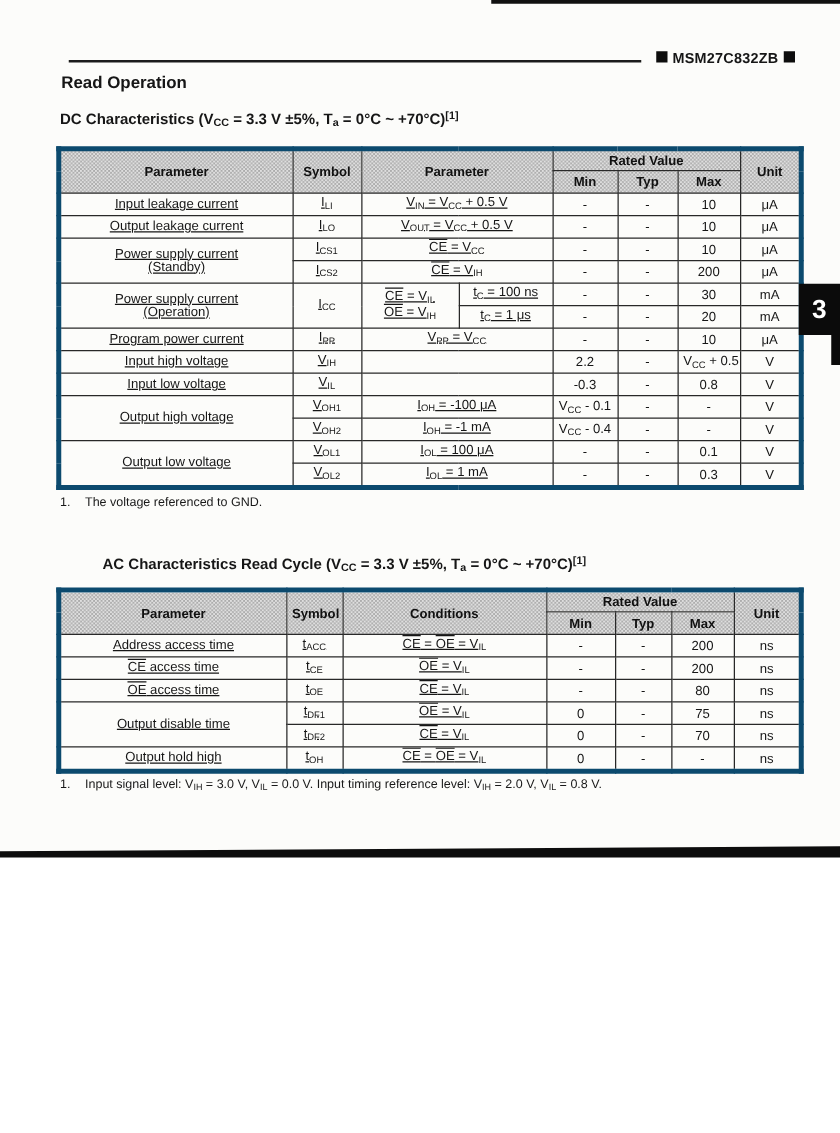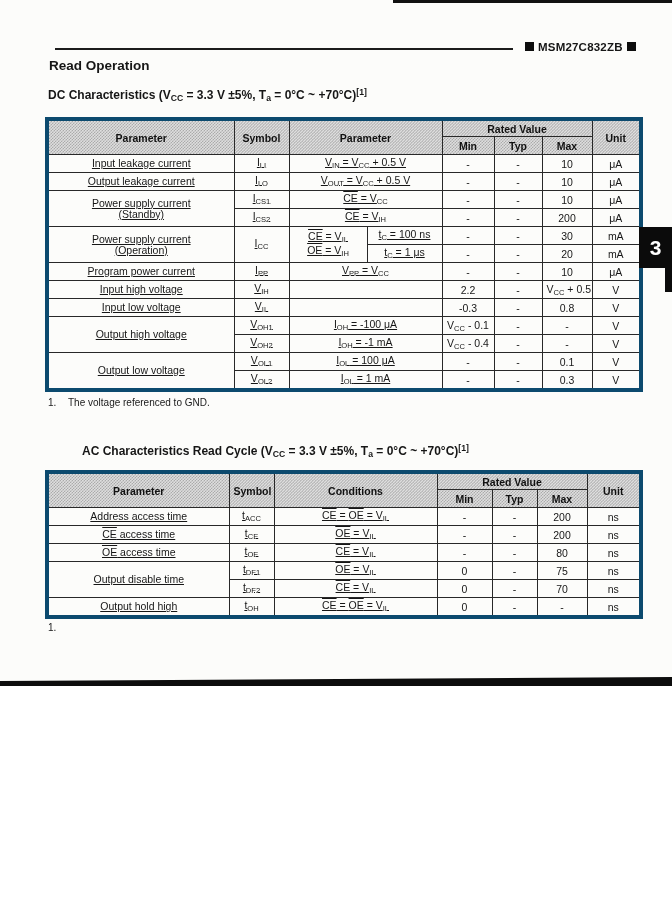--- a/index.html
+++ b/index.html
@@ -289,21 +289,21 @@
         <td class="c">-</td>
         <td class="c">-</td>
         <td class="c">ns</td>
       </tr>
     </tbody>
   </table>
 
   <div class="abs footnote" style="top:621px;left:48px;width:580px;">
     <span class="mk">1.</span>
     <span>
-      <br>
+      <span>Input signal level: V<sub>IH</sub> = 3.0 V, V<sub>IL</sub> = 0.0 V. Input timing reference level: V<sub>IH</sub> = 2.0 V, V<sub>IL</sub> = 0.8 V.</span><br>
     </span>
   </div>
 
   <div class="abs tab3">3</div>
   <div class="abs tabstrip"></div>
 
   <div class="abs barcode">
     <span class="sq"></span>
     <span>6724240 0021213 TT6</span>
     <span class="sq r"></span>

